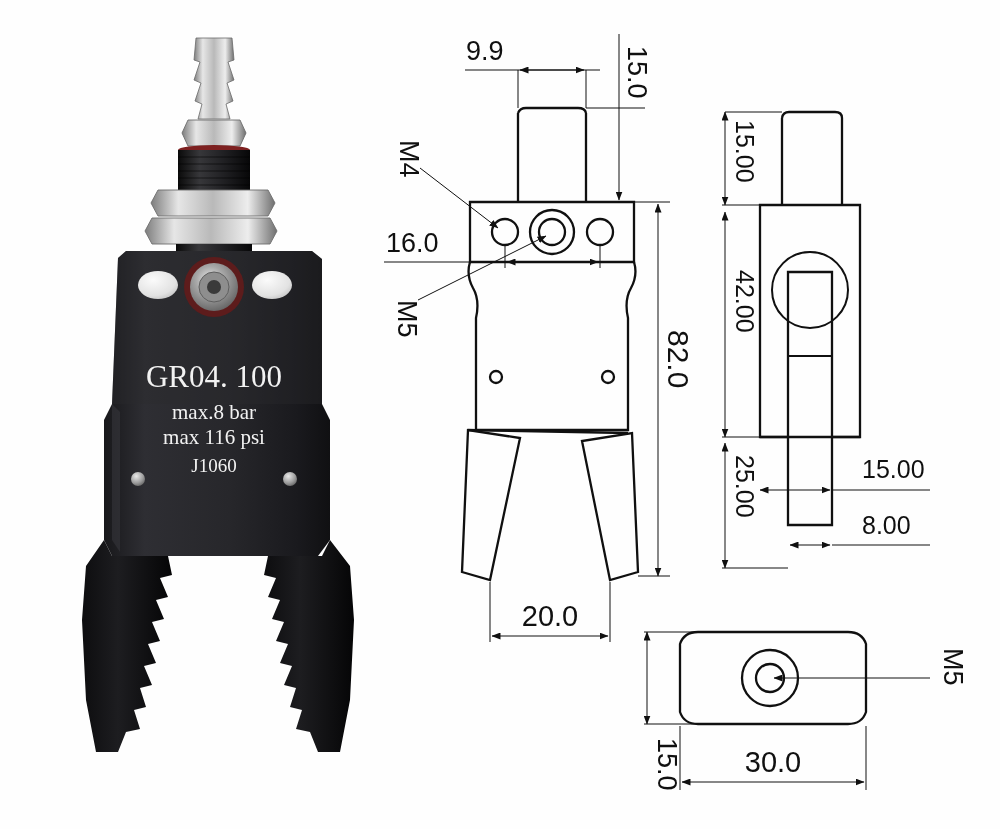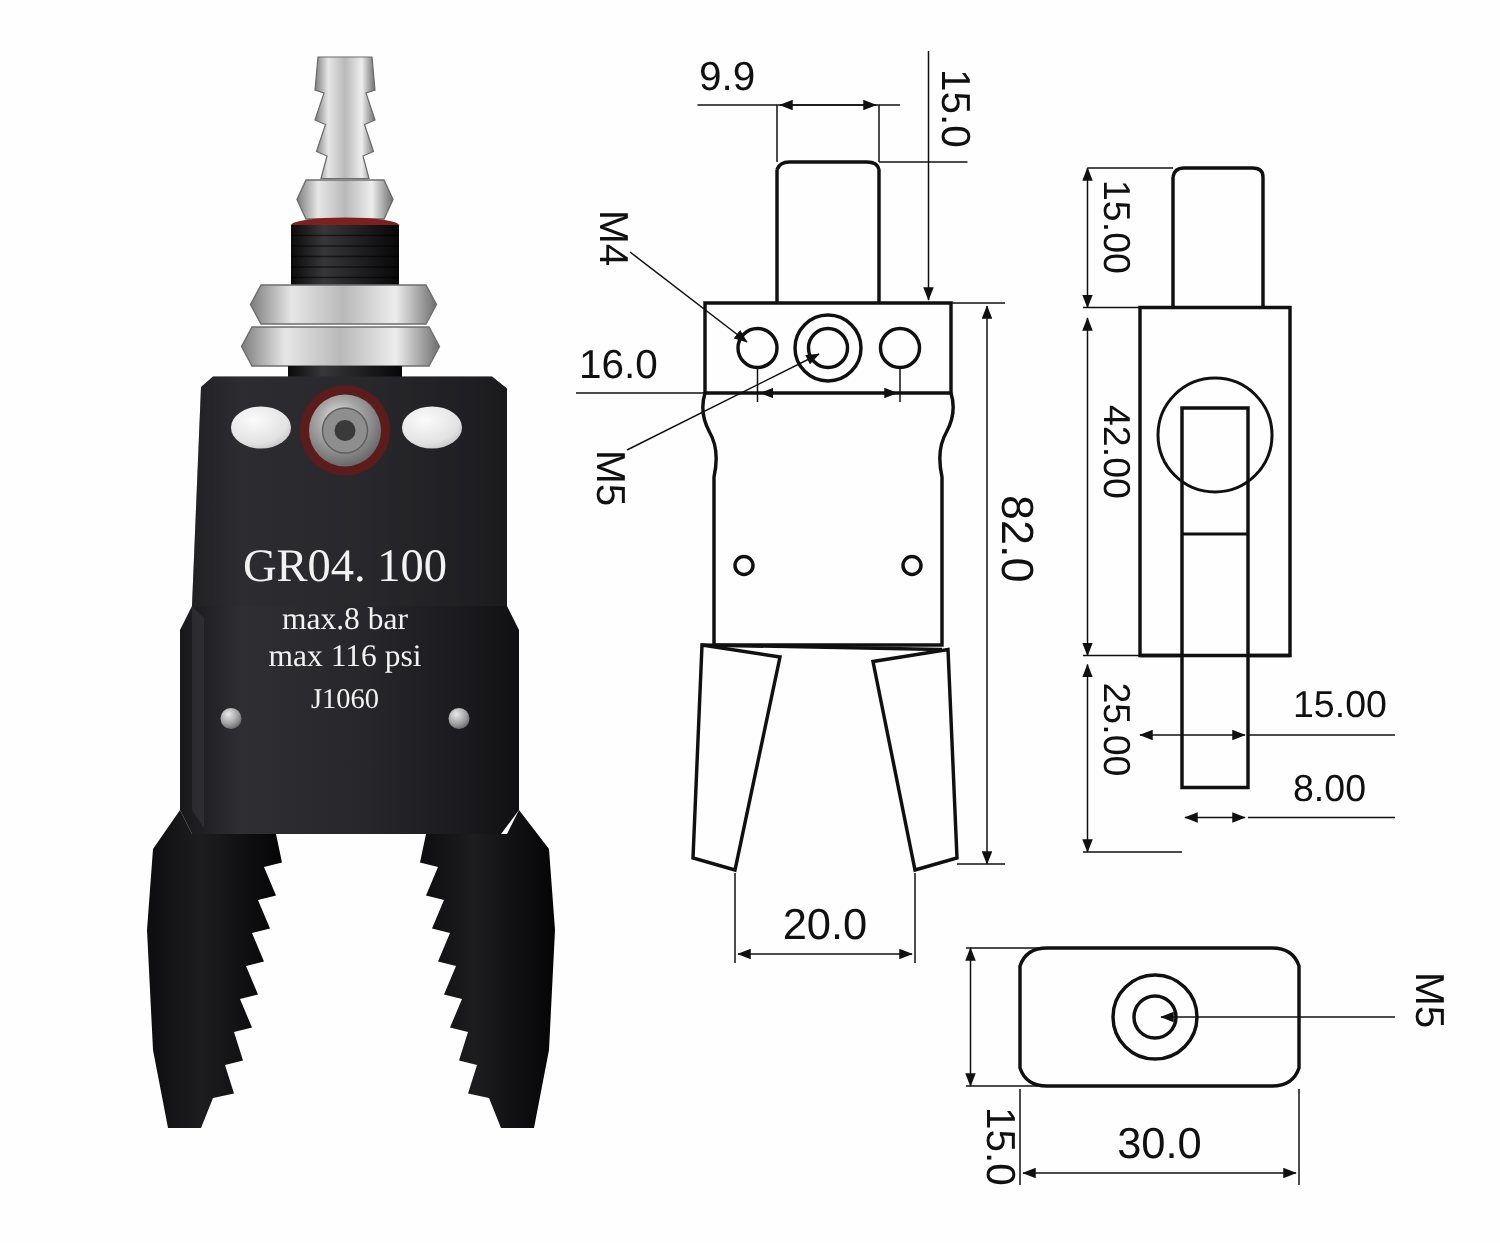--- a/index.html
+++ b/index.html
@@ -1,20 +1,20 @@
 <!DOCTYPE html>
 <html><head>
 <meta charset="utf-8">
 <title>GR04.100 Pneumatic Gripper — Photo and Technical Drawing</title>
 <style>
   html,body{margin:0;padding:0;background:#ffffff;}
   body{width:1000px;height:829px;position:relative;overflow:hidden;
        font-family:"Liberation Sans", sans-serif;color:#111;}
   .stage{position:absolute;inset:0;width:1000px;height:829px;background:#fefefe;}
-  .photo-pane{position:absolute;left:16px;top:0;width:370px;height:829px;}
+  .photo-pane{position:absolute;left:0;top:0;width:370px;height:829px;}
   .draw-pane{position:absolute;left:370px;top:0;width:630px;height:829px;}
   svg{display:block;overflow:visible;}
   .lbl{font-family:"Liberation Sans", sans-serif;}
   .prod-text{fill:#f2f2f2;font-family:"Liberation Serif", serif;}
 </style>
 </head>
 <body>
 
 <div class="stage">
 

